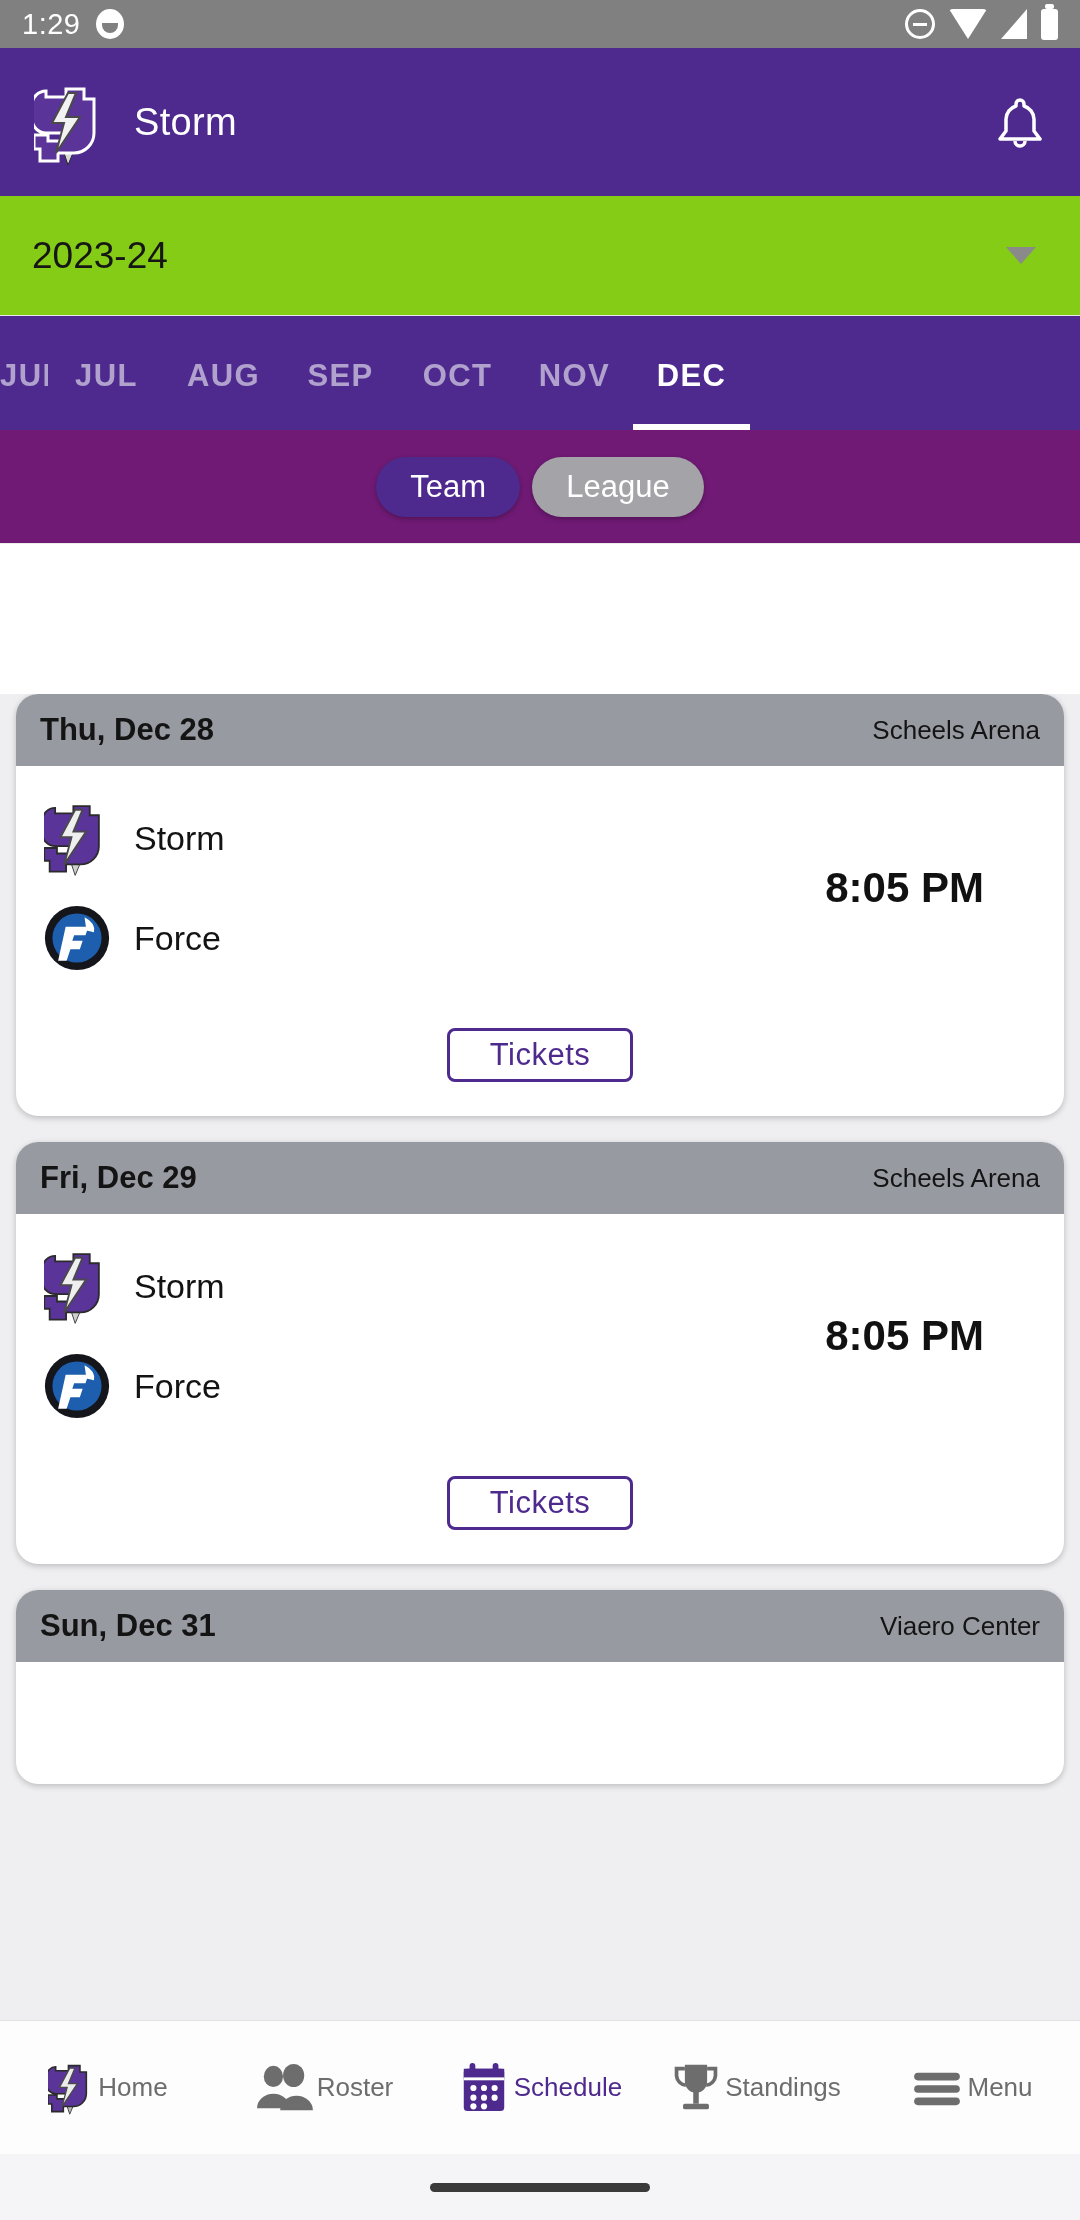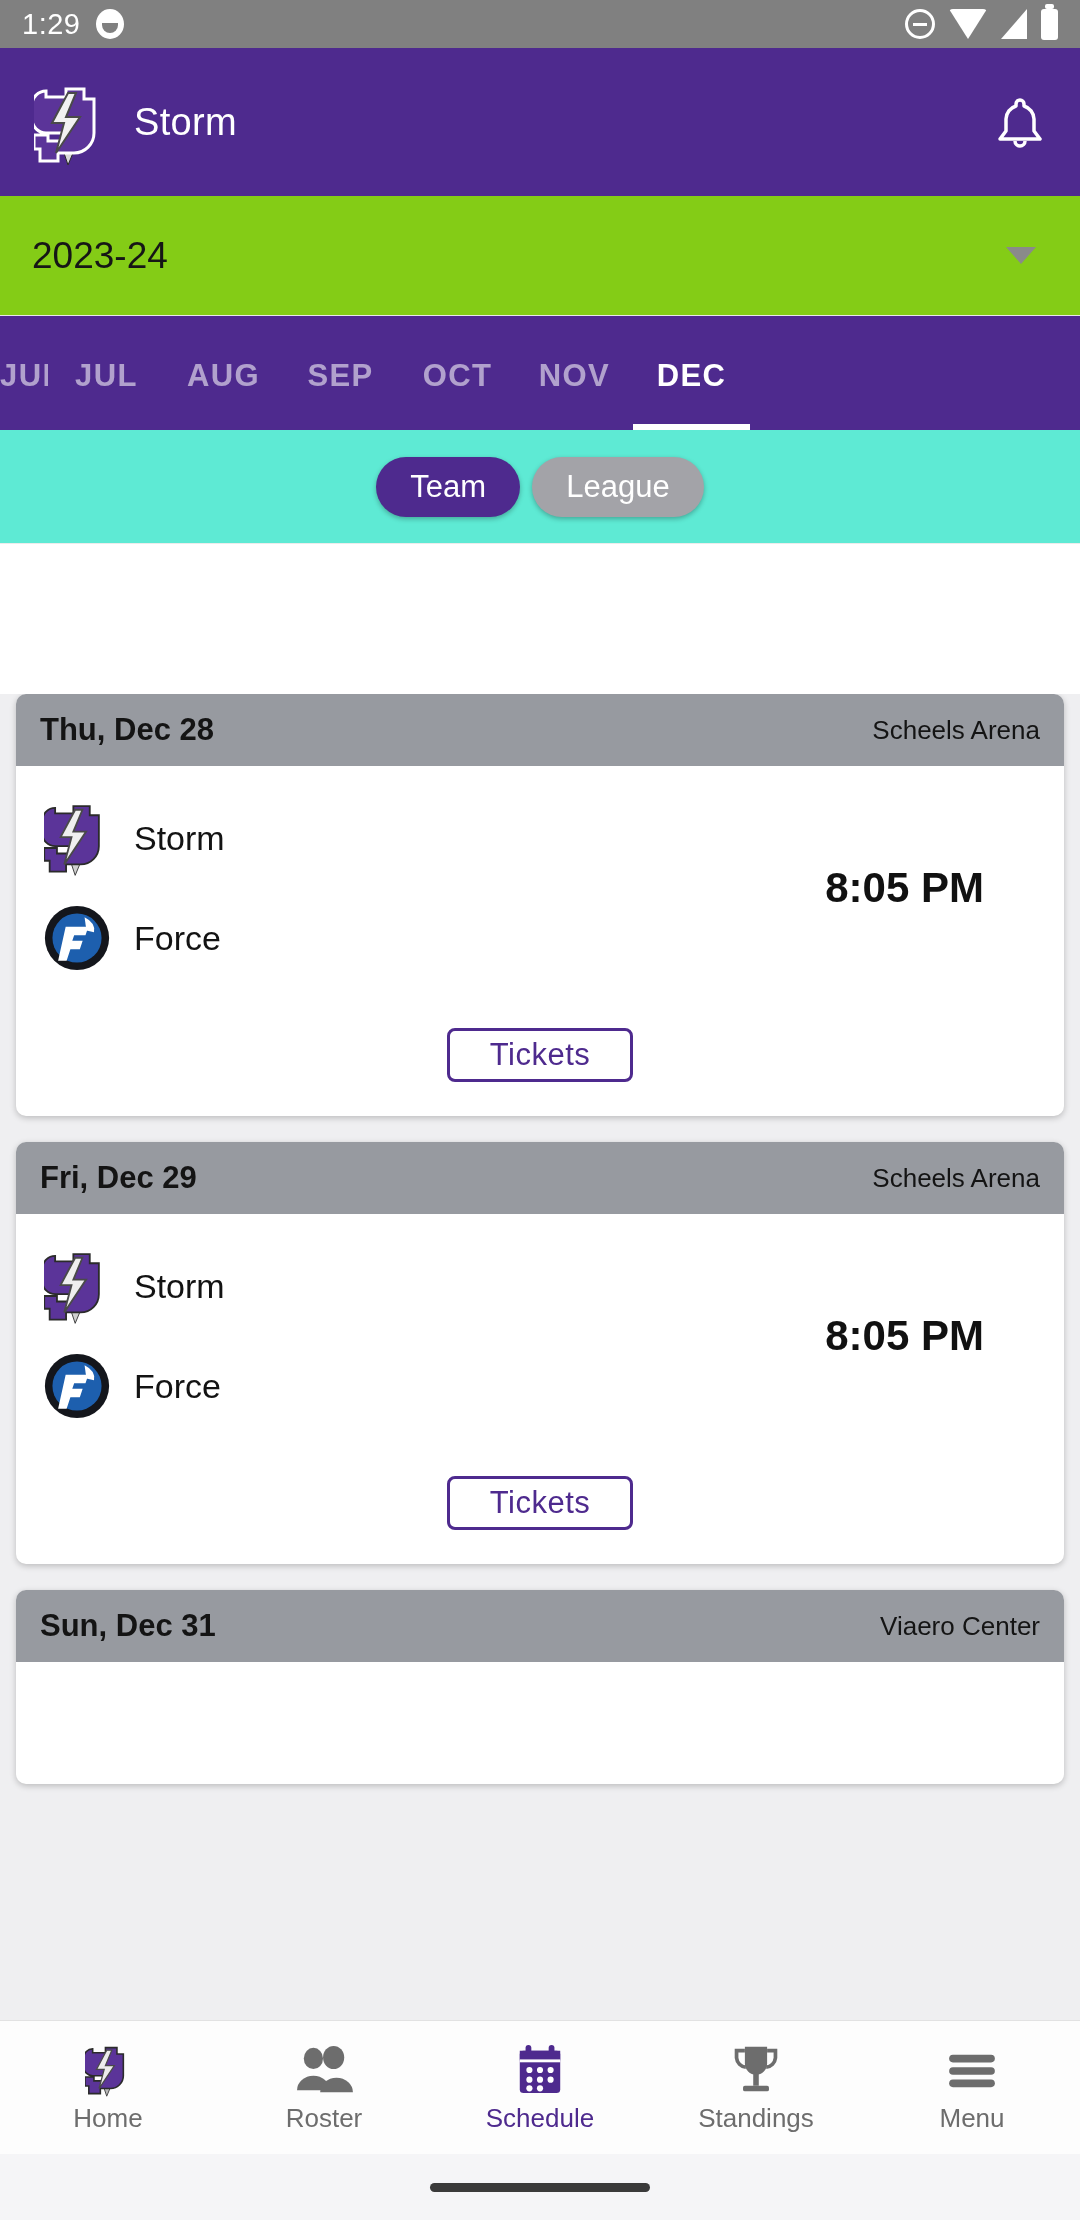--- a/index.html
+++ b/index.html
@@ -72,38 +72,38 @@
   }
   .mtab.first{ width:48px; overflow:hidden; text-align:left; }
   .mtab.active{ color:#ffffff; }
   .mtab.active::after{
     content:""; position:absolute; left:0; right:0; bottom:0;
     height:6px; background:#ffffff;
   }
 
   
   .filters{
-    height:114px; background:#5eead4; display:flex; justify-content:center;
+    height:114px; background:#701a75; display:flex; justify-content:center;
     align-items:center; gap:12px; border-bottom:1px solid #ececec;
   }
   .chip{
     height:60px; padding:0 34px; border-radius:30px; color:#fff;
     font-size:31px; display:flex; align-items:center; justify-content:center;
     box-shadow:0 2px 5px rgba(0,0,0,.28);
   }
   .chip.sel{ background:#4e2a8e; }
   .chip.unsel{ background:#a3a3a8; }
 
   
   .list{
     position:absolute; left:0; right:0; top:694px; bottom:134px;
     background:#efeff1; overflow:hidden; padding:0 16px;
   }
   .card{
-    background:#ffffff; border-radius:10px; margin-bottom:26px;
+    background:#ffffff; border-radius:22px; margin-bottom:26px;
     box-shadow:0 2px 6px rgba(0,0,0,.22); overflow:hidden;
   }
   .card-head{
     background:#979aa0; height:72px; display:flex; align-items:center;
     padding:0 24px; color:#141414;
   }
   .card-head .date{ font-size:31px; flex:1; font-weight:bold; }
   .card-head .venue{ font-size:26px; }
   .card-body{ padding:22px 0 0 0; position:relative; }
   .matchup{ position:relative; padding:0 24px; }
@@ -123,21 +123,21 @@
     display:flex; align-items:center; justify-content:center;
     letter-spacing:.5px;
   }
 
   
   .bottomnav{
     position:absolute; left:0; right:0; bottom:66px; height:134px;
     background:#fdfdfd; border-top:1px solid #e2e2e2;
     display:flex; align-items:center;
   }
-  .navitem{ flex:1; display:flex; flex-direction:column; align-items:center;
+  .navitem{ flex:1; display:flex; align-items:center;
             justify-content:center; gap:4px; }
   .navitem .nicon{ height:58px; display:flex; align-items:center; }
   .navitem .nlabel{ font-size:26px; color:#6d6d6d; }
   .navitem.active .nlabel{ color:#4e2a8e; }
 
   
   .gesture{
     position:absolute; left:0; right:0; bottom:0; height:66px;
     background:#f5f5f7; display:flex; align-items:center; justify-content:center;
   }

